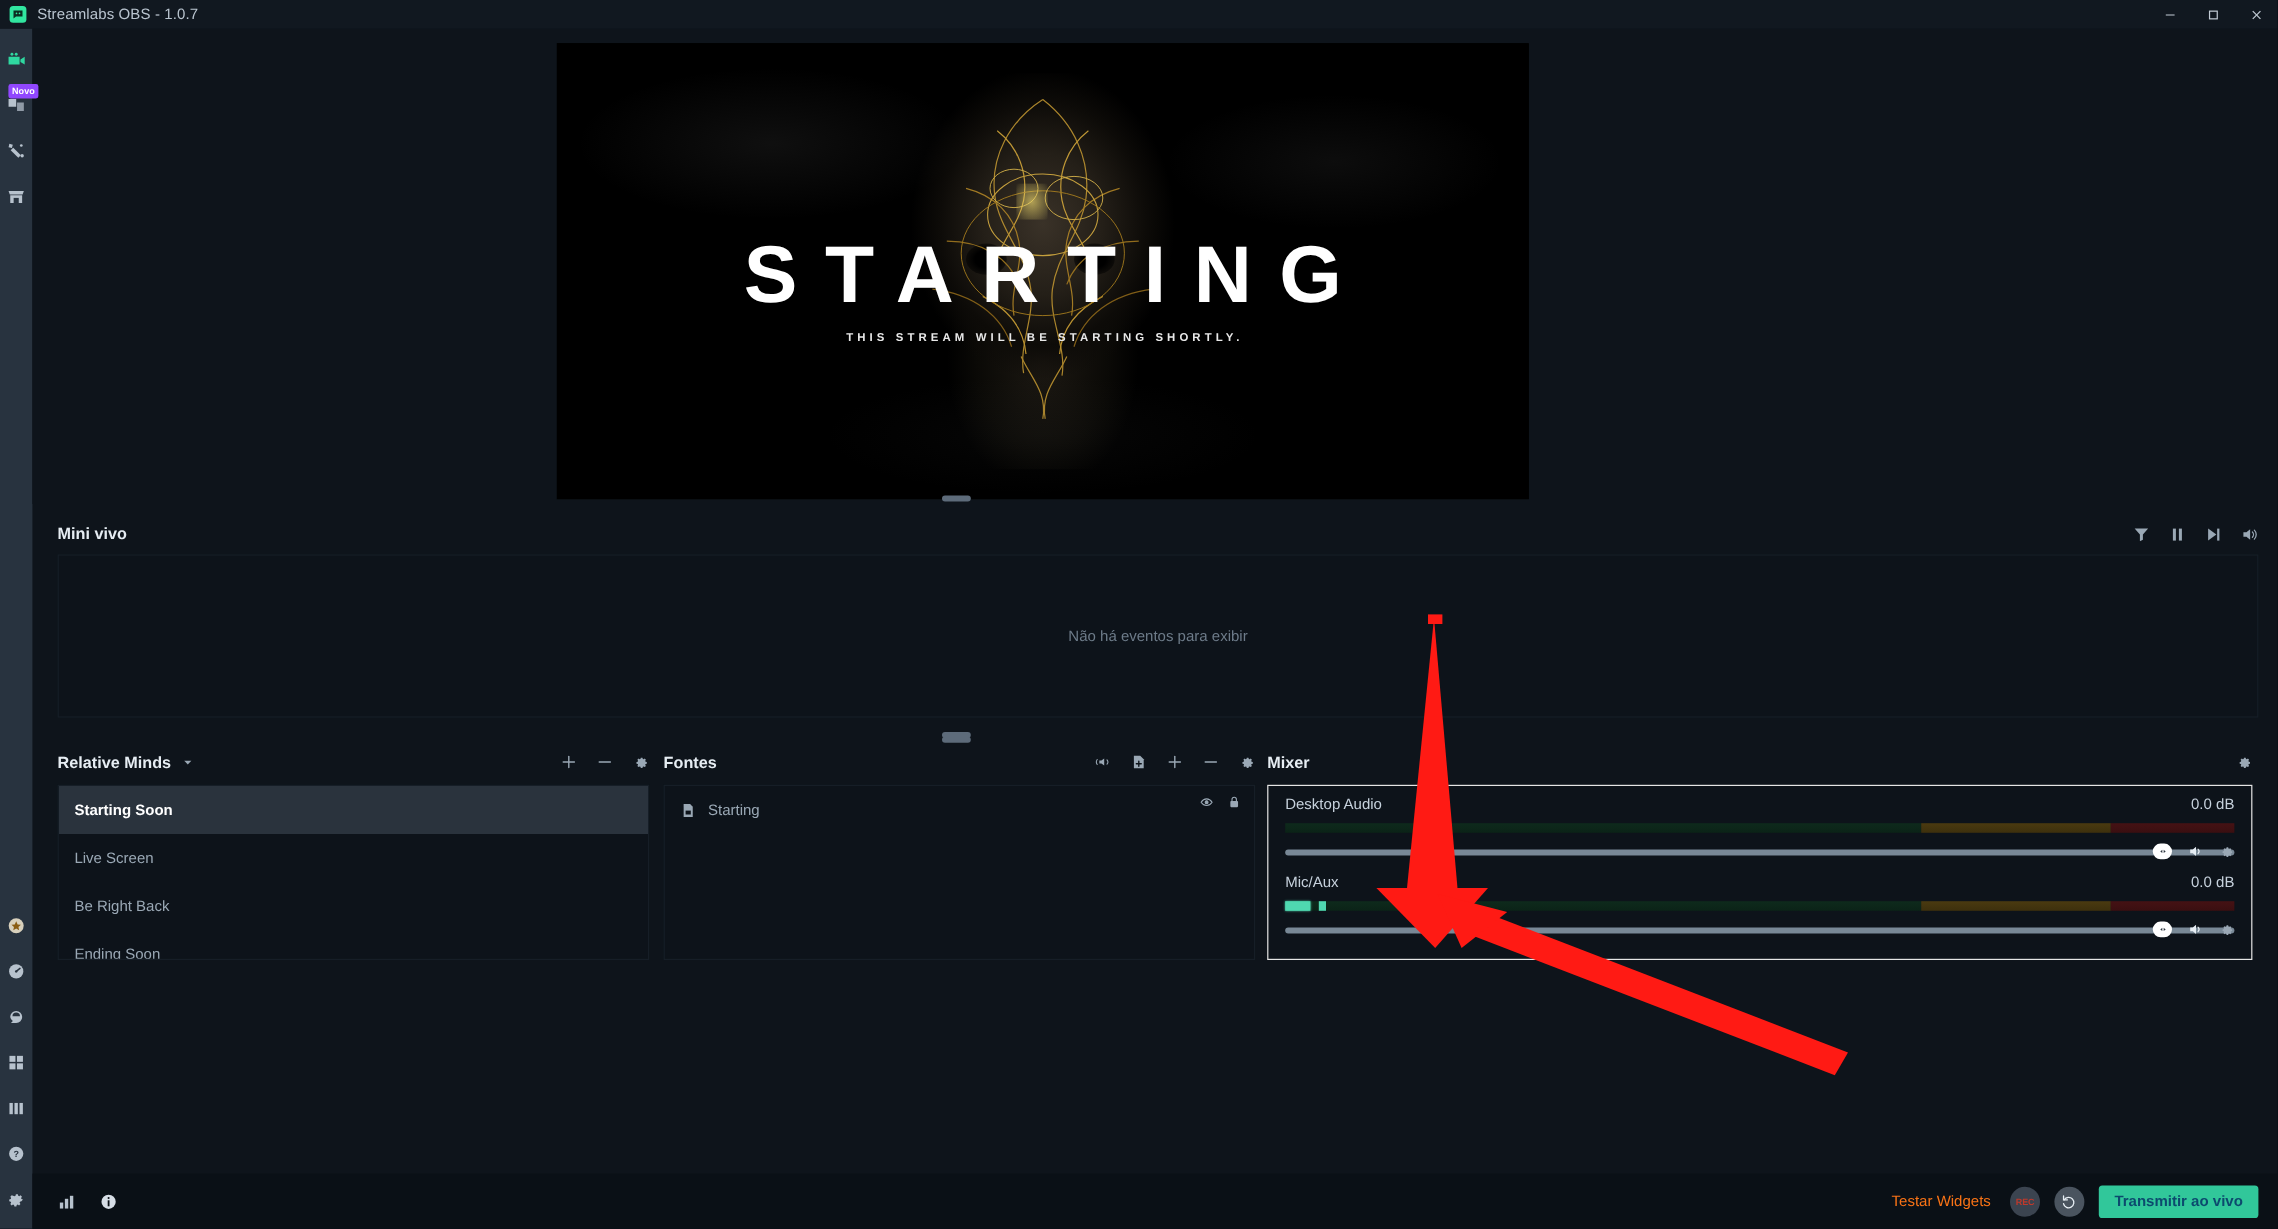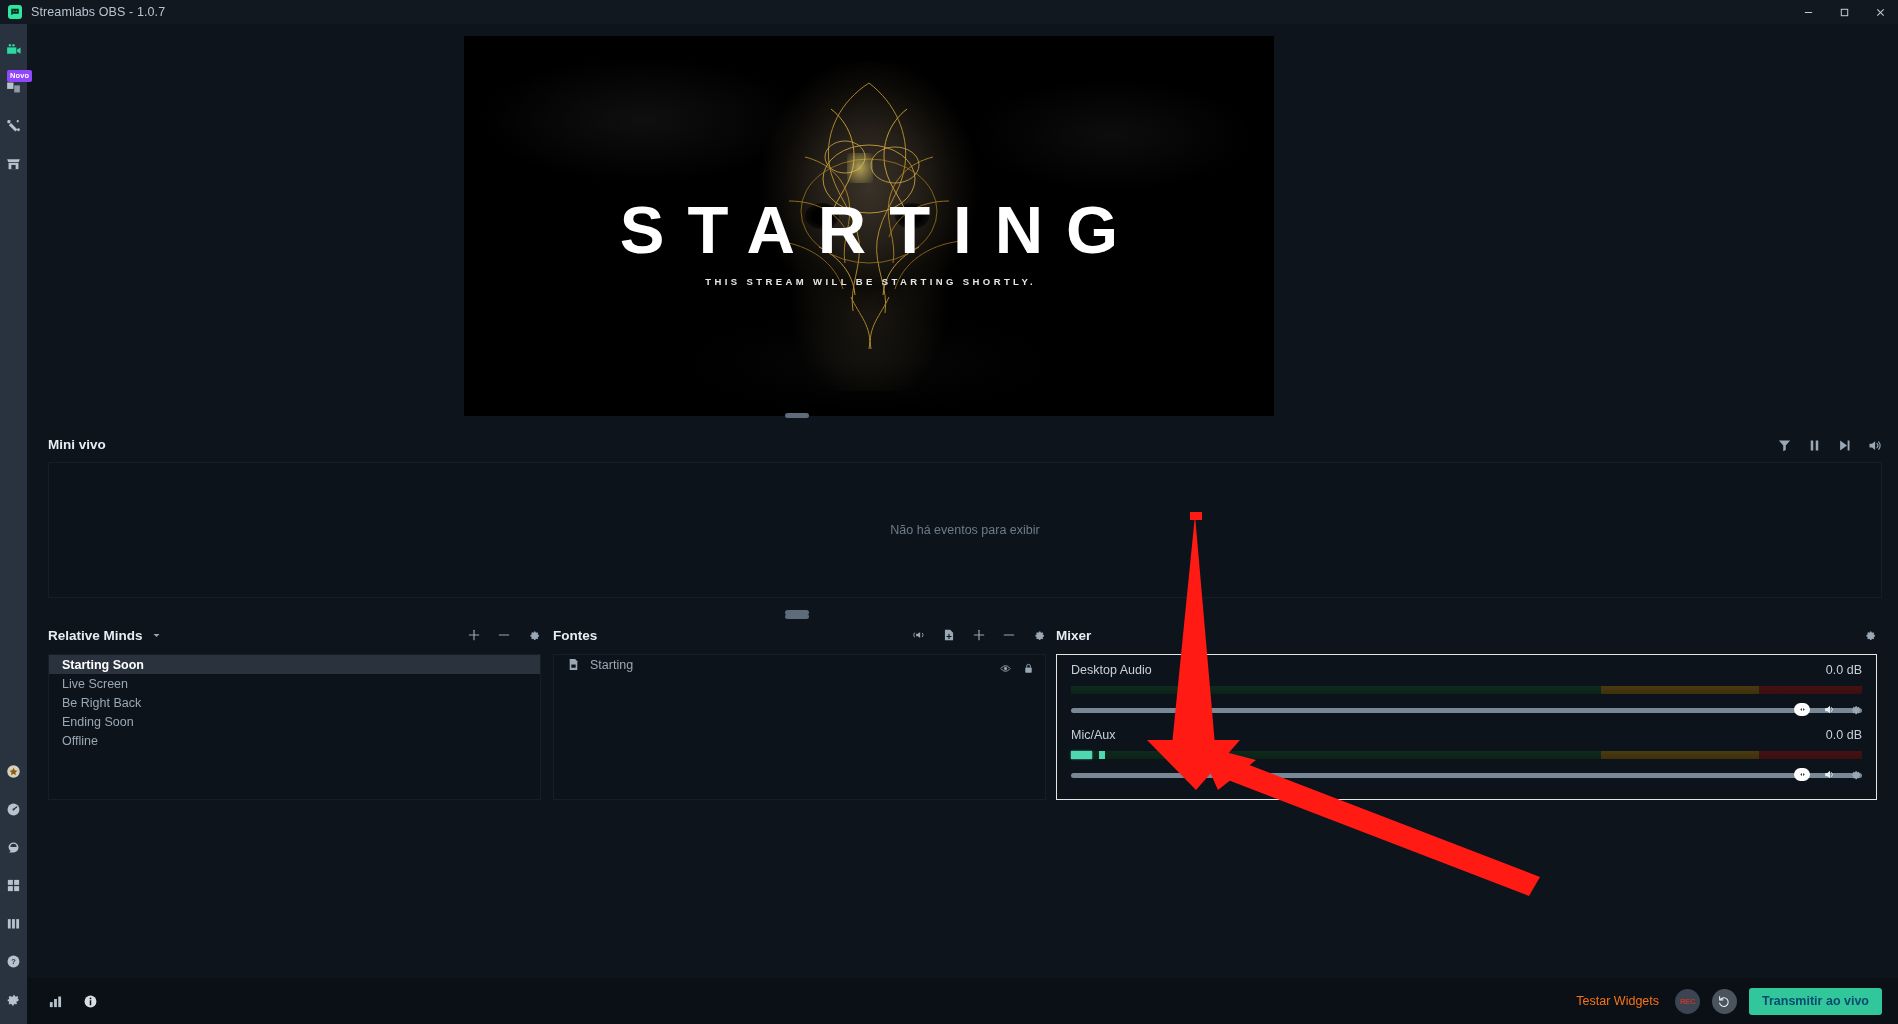--- a/index.html
+++ b/index.html
@@ -127,21 +127,21 @@
   .ph{ position:relative; height:30px; display:flex; align-items:center; }
   .ph-icons{ position:absolute; right:0; top:0; height:30px; display:flex; align-items:center; gap:16px; }
   .ph-icons svg{ width:14px;height:14px;display:block; }
   .caret{ margin-left:9px; width:9px;height:9px; display:block; }
 
   .list{
     margin-top:4px; height:146px; background:#0d131a; border:1px solid #161e27;
     overflow:hidden;
   }
   .row{
-    height:19px; display:flex; align-items:center; padding-left:13px;
+    height:40px; display:flex; align-items:center; padding-left:13px;
     font-size:12.5px; color:#9aa8b5; position:relative;
   }
   .row.active{ background:#2a333d; color:#fff; font-weight:bold; }
   .row .r-ic{ width:13px;height:13px;margin-right:10px;display:block; }
   .row-right{ position:absolute; right:11px; top:0; height:26.5px; display:flex;align-items:center; gap:12px;}
   .row-right svg{ width:11px;height:11px;display:block; }
 
   
   .mx-body{ margin-top:4px; height:146px; background:#0d131a; border:1px solid #e5e5e5; padding:8px 14px; }
   .mx-chan{ margin-bottom:10px; }

